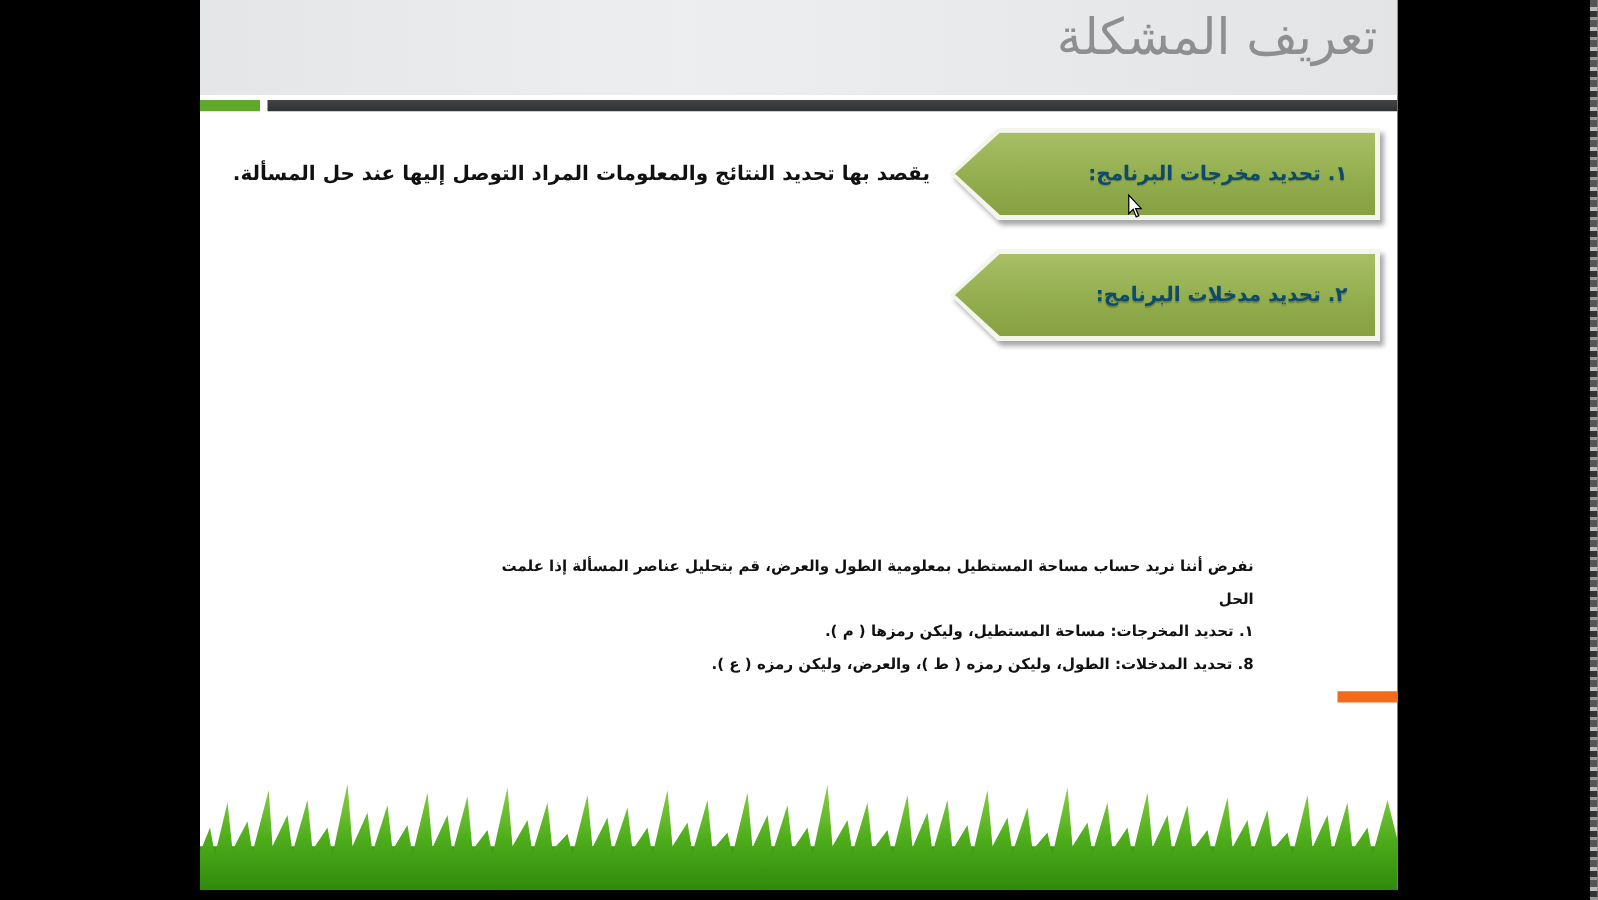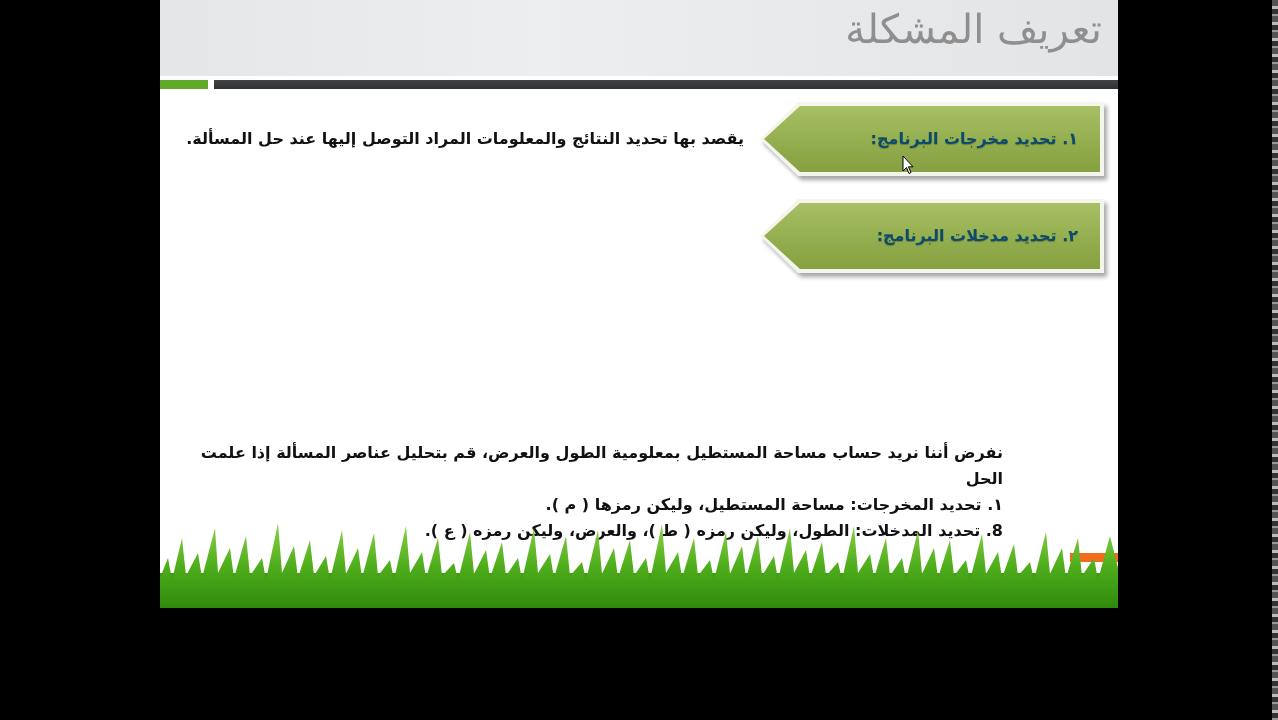--- a/index.html
+++ b/index.html
@@ -1,29 +1,29 @@
 <!DOCTYPE html>
 <html><head>
 <meta charset="utf-8">
 <style>
   html, body { margin:0; padding:0; }
   body { width:1278px; height:720px; background:#000; position:relative; overflow:hidden; font-family:"DejaVu Sans", sans-serif; }
-  .slide { position:absolute; left:160px; top:0; width:958px; height:608px; background:#fff; overflow:hidden; }
+  .slide { position:absolute; left:160px; top:0; width:958px; height:712px; background:#fff; overflow:hidden; }
   .title-bar { position:absolute; left:0; top:0; width:958px; height:76px; background:linear-gradient(90deg,#e4e6e8 0%,#eceef0 40%,#e2e4e6 100%); }
   .title { position:absolute; right:16px; top:6px; font-family:"DejaVu Serif", serif; font-size:40px; color:#8f8f8f; direction:rtl; white-space:nowrap; }
   .accent-green { position:absolute; left:0; top:80px; width:48px; height:9px; background:#5fa82a; }
   .accent-dark { position:absolute; left:54px; top:80px; width:904px; height:9px; background:linear-gradient(180deg,#444 0%,#2e3236 100%); }
   .chevron { position:absolute; width:336px; height:66px; filter:drop-shadow(3px 4px 2px rgba(0,0,0,0.35)); }
   .chevron .shape { position:absolute; inset:0; background:linear-gradient(180deg,#a8bf66 0%,#93ae4e 55%,#86a042 100%);
     clip-path:polygon(36px 0,100% 0,100% 100%,36px 100%,0 50%); }
   .chevron .outline { position:absolute; inset:-4px; background:#f4f6ee;
     clip-path:polygon(38px 0,100% 0,100% 100%,38px 100%,0 50%); z-index:-1; }
   .chevron .label { position:absolute; right:22px; top:0; height:66px; line-height:66px; font-size:16px; font-weight:bold; color:#0c4a6e; direction:rtl; white-space:nowrap; text-shadow:0 1px 1px rgba(0,0,0,0.25); }
   .desc { position:absolute; direction:rtl; font-weight:bold; font-size:16px; color:#111; line-height:26px; }
-  .problem { position:absolute; right:115px; top:440px; width:800px; direction:rtl; text-align:right; font-weight:bold; font-size:16px; color:#111; line-height:26px; }
+  .problem { position:absolute; right:115px; top:440px; width:800px; direction:rtl; text-align:right; font-weight:bold; font-size:12px; color:#111; line-height:26px; }
   .problem div { white-space:nowrap; }
   .orange-bar { position:absolute; left:910px; top:553px; width:48px; height:9px; background:#f26b1d; }
   .grass { position:absolute; left:0; bottom:0; width:958px; height:90px; }
   .cursor { position:absolute; left:742px; top:155px; width:12px; height:20px; }
   .right-strip { position:absolute; left:1272px; top:0; width:6px; height:720px; background:repeating-linear-gradient(180deg,#555 0 6px,#bbb 6px 9px,#333 9px 14px,#999 14px 16px); }
 </style>
 </head>
 <body>
 
 <div class="slide">

